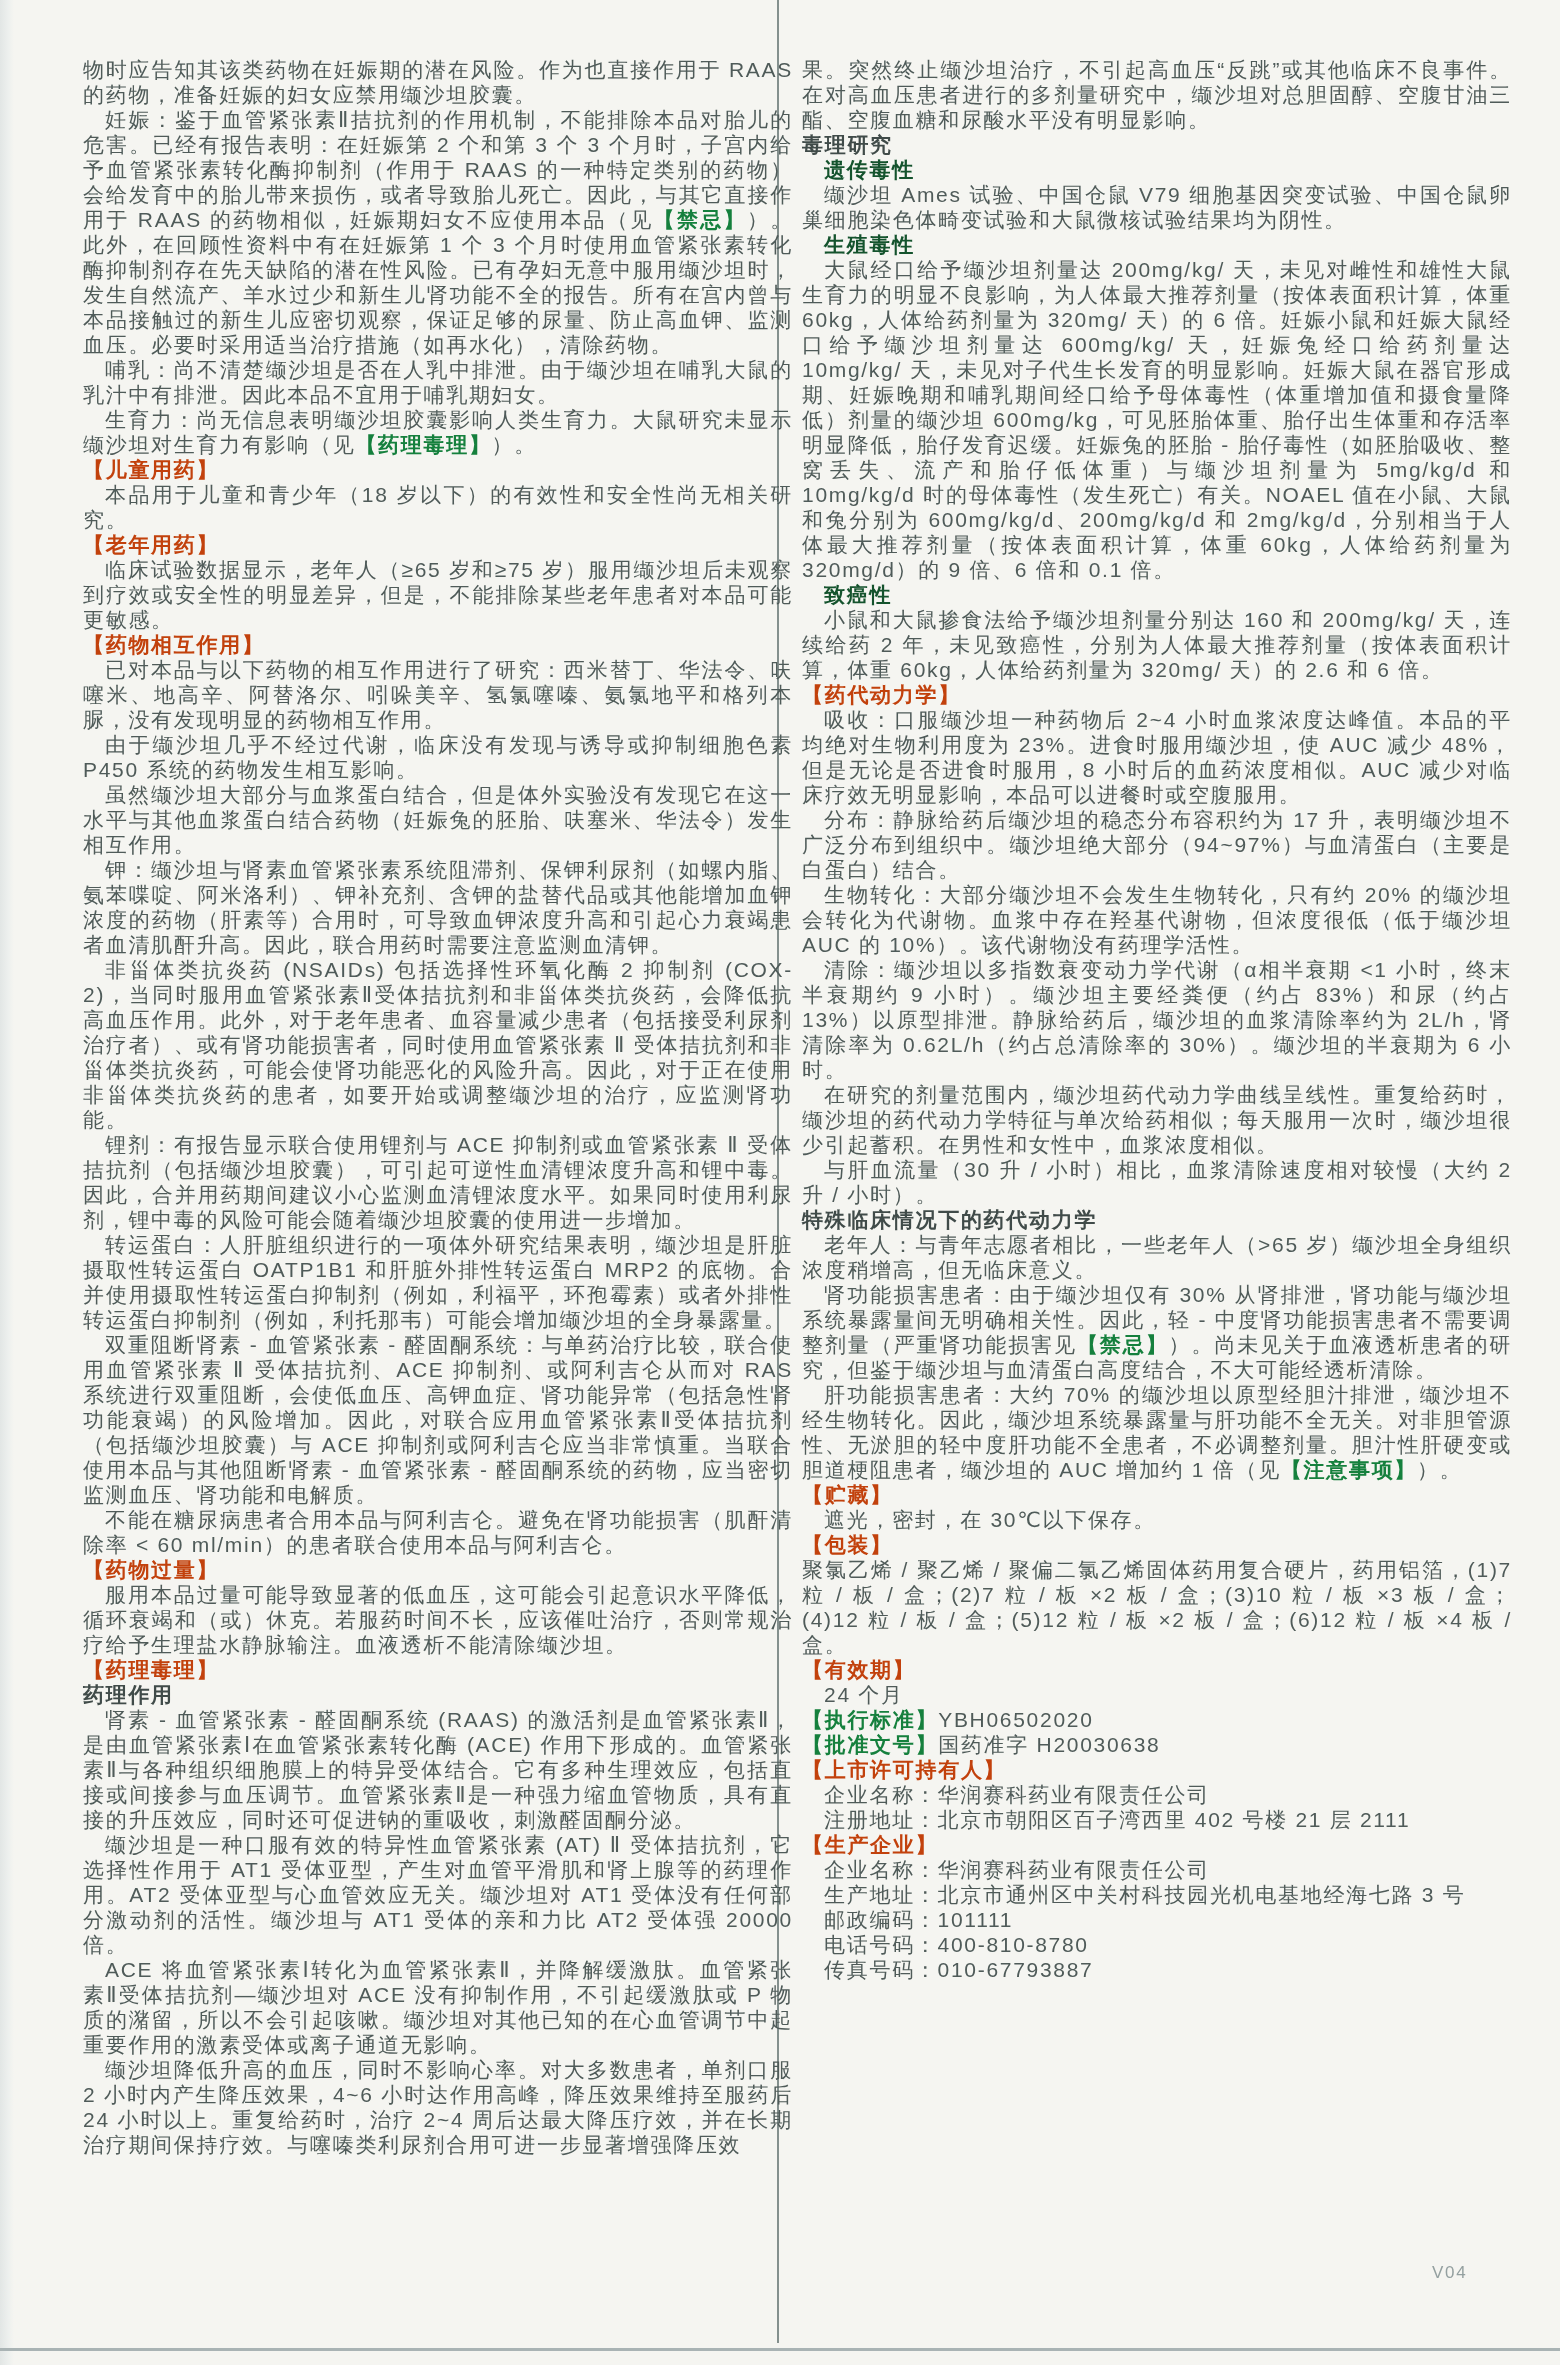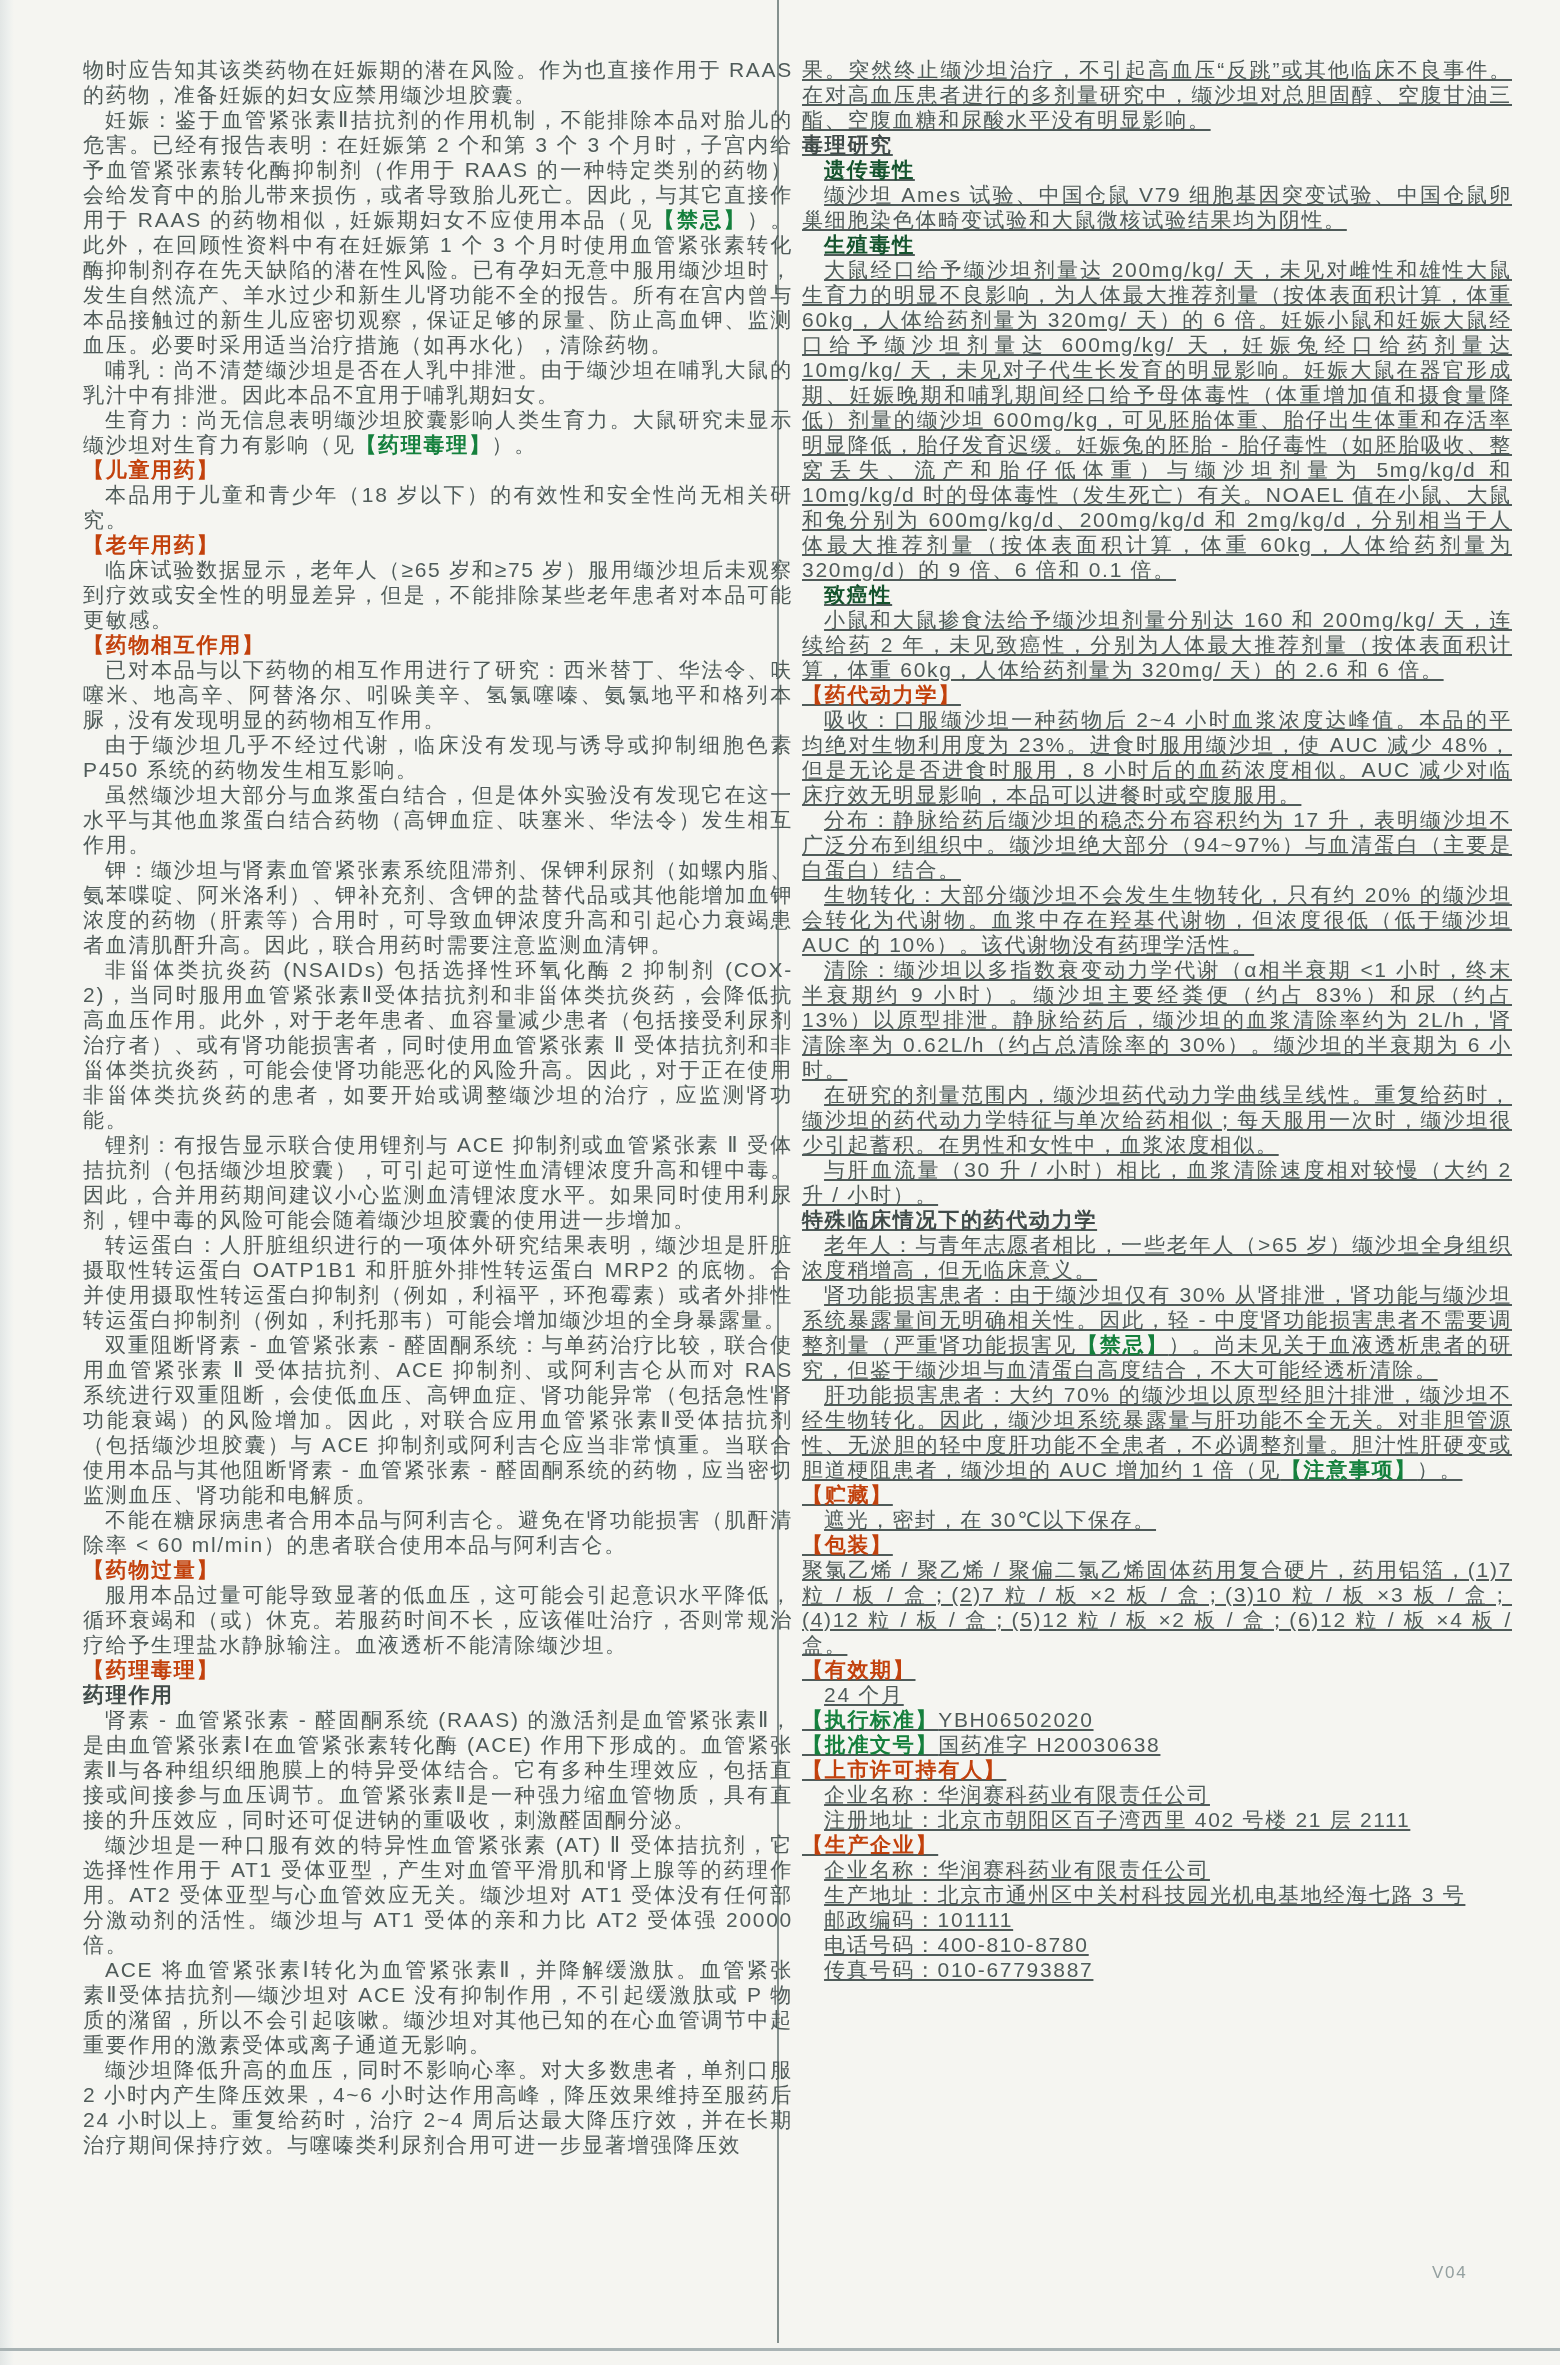--- a/index.html
+++ b/index.html
@@ -20,21 +20,21 @@
   .bottom-rule {
     position:absolute; left:0; top:2348px; width:100%; height:2.6px;
     background:#a9b3b4;
   }
   .col {
     position:absolute; top:57px; width:710px;
     font-size:21px; line-height:25px; letter-spacing:1.7px;
     text-align:justify;
   }
   .col-left  { left:47px;margin-left:36px;  }
-  .col-right { left:802px;text-decoration:underline; }
+  .col-right { left:802px; }
   .col p { margin:0; padding:0; }
   .para  { text-indent:1.05em; }
   .flush { text-indent:0; }
   .head  { font-weight:700; color:#c2410c; text-indent:0; }
   .sub   { font-weight:700; color:#404b49; text-indent:0; }
   .subi  { font-weight:700; color:#14532d; text-indent:1.05em; }
   .bld   { font-weight:700; color:#15803d; }
   .page-code {
     position:absolute; left:1432px; top:2263px;
     font-size:17px; letter-spacing:1.7px; color:#94a0a0;
@@ -52,21 +52,21 @@
     <p class="para"><span>妊娠：鉴于血管紧张素Ⅱ拮抗剂的作用机制，不能排除本品对胎儿的危害。已经有报告表明：在妊娠第 2 个和第 3 个 3 个月时，子宫内给予血管紧张素转化酶抑制剂（作用于 RAAS 的一种特定类别的药物）会给发育中的胎儿带来损伤，或者导致胎儿死亡。因此，与其它直接作用于 RAAS 的药物相似，妊娠期妇女不应使用本品（见</span><span class="bld">【禁忌】</span><span>）。此外，在回顾性资料中有在妊娠第 1 个 3 个月时使用血管紧张素转化酶抑制剂存在先天缺陷的潜在性风险。已有孕妇无意中服用缬沙坦时，发生自然流产、羊水过少和新生儿肾功能不全的报告。所有在宫内曾与本品接触过的新生儿应密切观察，保证足够的尿量、防止高血钾、监测血压。必要时采用适当治疗措施（如再水化），清除药物。</span></p>
     <p class="para"><span>哺乳：尚不清楚缬沙坦是否在人乳中排泄。由于缬沙坦在哺乳大鼠的乳汁中有排泄。因此本品不宜用于哺乳期妇女。</span></p>
     <p class="para"><span>生育力：尚无信息表明缬沙坦胶囊影响人类生育力。大鼠研究未显示缬沙坦对生育力有影响（见</span><span class="bld">【药理毒理】</span><span>）。</span></p>
     <p class="head"><span>【儿童用药】</span></p>
     <p class="para"><span>本品用于儿童和青少年（18 岁以下）的有效性和安全性尚无相关研究。</span></p>
     <p class="head"><span>【老年用药】</span></p>
     <p class="para"><span>临床试验数据显示，老年人（≥65 岁和≥75 岁）服用缬沙坦后未观察到疗效或安全性的明显差异，但是，不能排除某些老年患者对本品可能更敏感。</span></p>
     <p class="head"><span>【药物相互作用】</span></p>
     <p class="para"><span>已对本品与以下药物的相互作用进行了研究：西米替丁、华法令、呋噻米、地高辛、阿替洛尔、吲哚美辛、氢氯噻嗪、氨氯地平和格列本脲，没有发现明显的药物相互作用。</span></p>
     <p class="para"><span>由于缬沙坦几乎不经过代谢，临床没有发现与诱导或抑制细胞色素 P450 系统的药物发生相互影响。</span></p>
-    <p class="para"><span>虽然缬沙坦大部分与血浆蛋白结合，但是体外实验没有发现它在这一水平与其他血浆蛋白结合药物（高钾血症、呋塞米、华法令）发生相互作用。</span></p>
+    <p class="para"><span>虽然缬沙坦大部分与血浆蛋白结合，但是体外实验没有发现它在这一水平与其他血浆蛋白结合药物（妊娠兔的胚胎、呋塞米、华法令）发生相互作用。</span></p>
     <p class="para"><span>钾：缬沙坦与肾素血管紧张素系统阻滞剂、保钾利尿剂（如螺内脂、氨苯喋啶、阿米洛利）、钾补充剂、含钾的盐替代品或其他能增加血钾浓度的药物（肝素等）合用时，可导致血钾浓度升高和引起心力衰竭患者血清肌酐升高。因此，联合用药时需要注意监测血清钾。</span></p>
     <p class="para"><span>非甾体类抗炎药 (NSAIDs) 包括选择性环氧化酶 2 抑制剂 (COX-2)，当同时服用血管紧张素Ⅱ受体拮抗剂和非甾体类抗炎药，会降低抗高血压作用。此外，对于老年患者、血容量减少患者（包括接受利尿剂治疗者）、或有肾功能损害者，同时使用血管紧张素 Ⅱ 受体拮抗剂和非甾体类抗炎药，可能会使肾功能恶化的风险升高。因此，对于正在使用非甾体类抗炎药的患者，如要开始或调整缬沙坦的治疗，应监测肾功能。</span></p>
     <p class="para"><span>锂剂：有报告显示联合使用锂剂与 ACE 抑制剂或血管紧张素 Ⅱ 受体拮抗剂（包括缬沙坦胶囊），可引起可逆性血清锂浓度升高和锂中毒。因此，合并用药期间建议小心监测血清锂浓度水平。如果同时使用利尿剂，锂中毒的风险可能会随着缬沙坦胶囊的使用进一步增加。</span></p>
     <p class="para"><span>转运蛋白：人肝脏组织进行的一项体外研究结果表明，缬沙坦是肝脏摄取性转运蛋白 OATP1B1 和肝脏外排性转运蛋白 MRP2 的底物。合并使用摄取性转运蛋白抑制剂（例如，利福平，环孢霉素）或者外排性转运蛋白抑制剂（例如，利托那韦）可能会增加缬沙坦的全身暴露量。</span></p>
     <p class="para"><span>双重阻断肾素 - 血管紧张素 - 醛固酮系统：与单药治疗比较，联合使用血管紧张素 Ⅱ 受体拮抗剂、ACE 抑制剂、或阿利吉仑从而对 RAS 系统进行双重阻断，会使低血压、高钾血症、肾功能异常（包括急性肾功能衰竭）的风险增加。因此，对联合应用血管紧张素Ⅱ受体拮抗剂（包括缬沙坦胶囊）与 ACE 抑制剂或阿利吉仑应当非常慎重。当联合使用本品与其他阻断肾素 - 血管紧张素 - 醛固酮系统的药物，应当密切监测血压、肾功能和电解质。</span></p>
     <p class="para"><span>不能在糖尿病患者合用本品与阿利吉仑。避免在肾功能损害（肌酐清除率 &lt; 60 ml/min）的患者联合使用本品与阿利吉仑。</span></p>
     <p class="head"><span>【药物过量】</span></p>
     <p class="para"><span>服用本品过量可能导致显著的低血压，这可能会引起意识水平降低，循环衰竭和（或）休克。若服药时间不长，应该催吐治疗，否则常规治疗给予生理盐水静脉输注。血液透析不能清除缬沙坦。</span></p>
     <p class="head"><span>【药理毒理】</span></p>
     <p class="sub"><span>药理作用</span></p>

